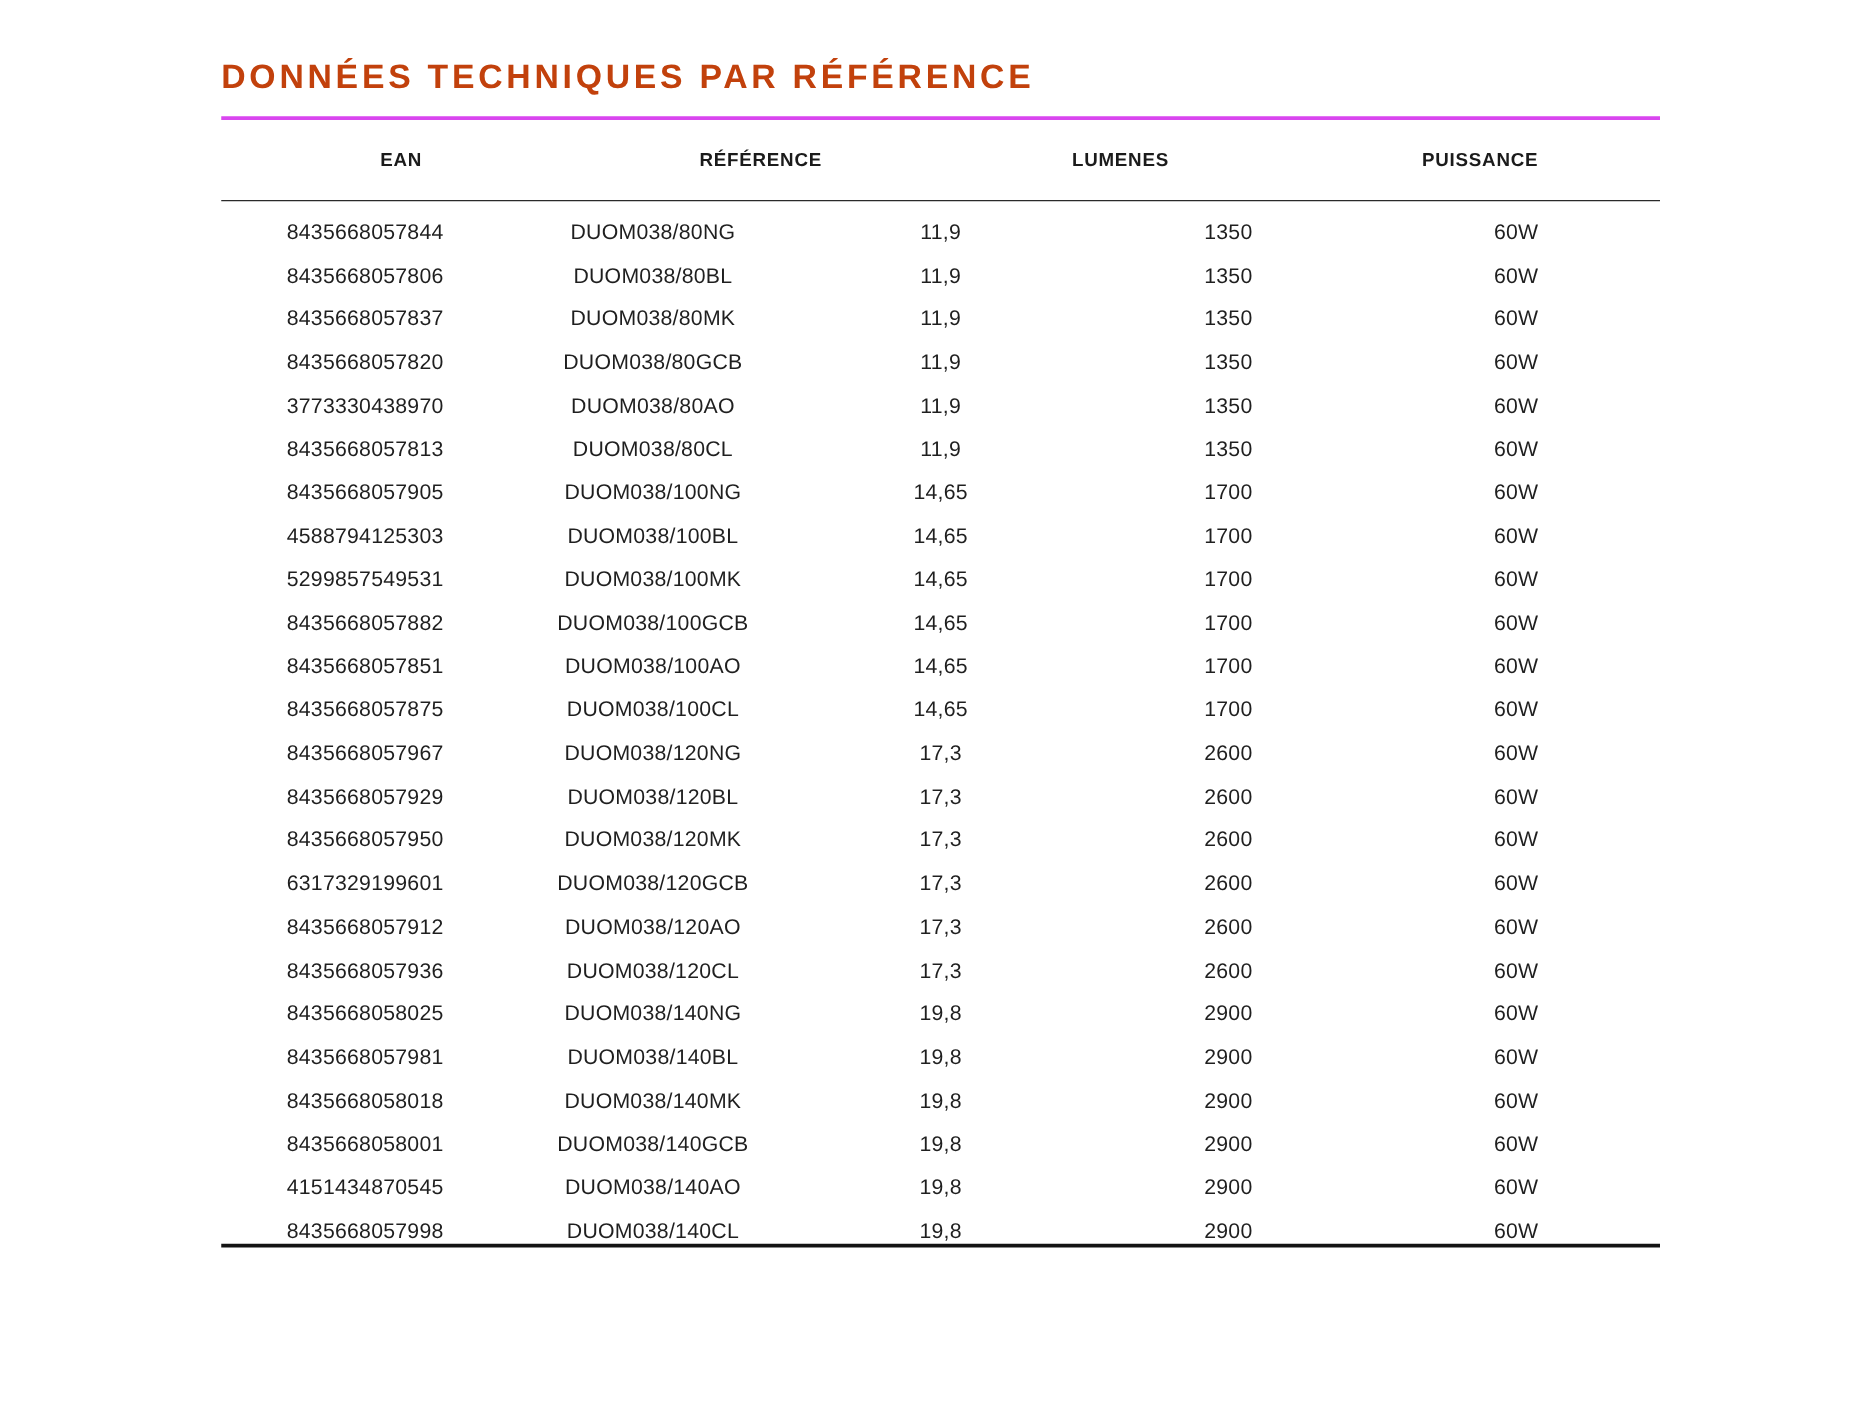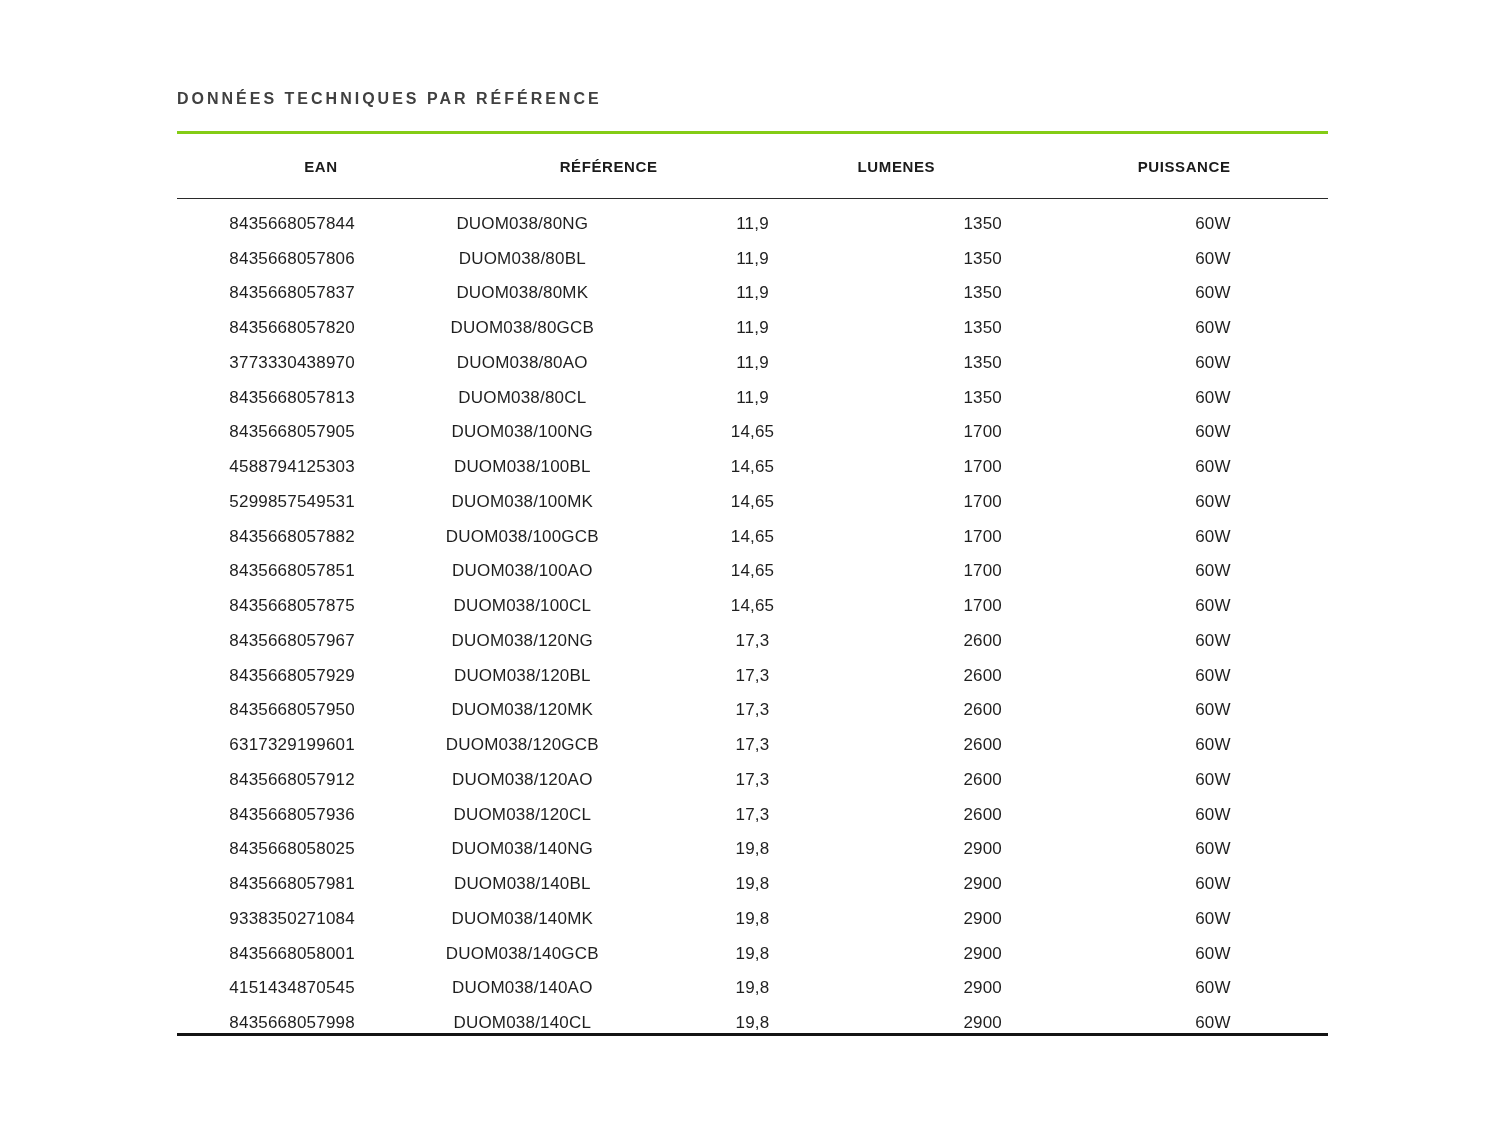--- a/index.html
+++ b/index.html
@@ -15,31 +15,31 @@
     position: relative;
     overflow: hidden;
   }
   .page {
     position: absolute;
     left: 177px;
     top: 0;
     width: 1151px;
   }
   .title {
-    margin: 86px 0 0 0;
-    font-size: 16px;
+    margin: 48px 0 0 0;
+    font-size: 27px;
     line-height: 26px;
     font-weight: 800;
     letter-spacing: 3px;
-    color: #404040;
+    color: #c2410c;
     white-space: nowrap;
   }
   .table {
     margin-top: 19px;
-    border-top: 3px solid #84cc16;
+    border-top: 3px solid #d946ef;
     border-bottom: 3px solid #141414;
   }
   .thead {
     display: flex;
     align-items: center;
     height: 64px;
     border-bottom: 1px solid #2a2a2a;
   }
   .th {
     flex: 1 1 0;
@@ -249,21 +249,21 @@
 
   <div class="tr">
     <div class="td">8435668057981</div>
     <div class="td">DUOM038/140BL</div>
     <div class="td">19,8</div>
     <div class="td">2900</div>
     <div class="td">60W</div>
   </div>
 
   <div class="tr">
-    <div class="td">9338350271084</div>
+    <div class="td">8435668058018</div>
     <div class="td">DUOM038/140MK</div>
     <div class="td">19,8</div>
     <div class="td">2900</div>
     <div class="td">60W</div>
   </div>
 
   <div class="tr">
     <div class="td">8435668058001</div>
     <div class="td">DUOM038/140GCB</div>
     <div class="td">19,8</div>

